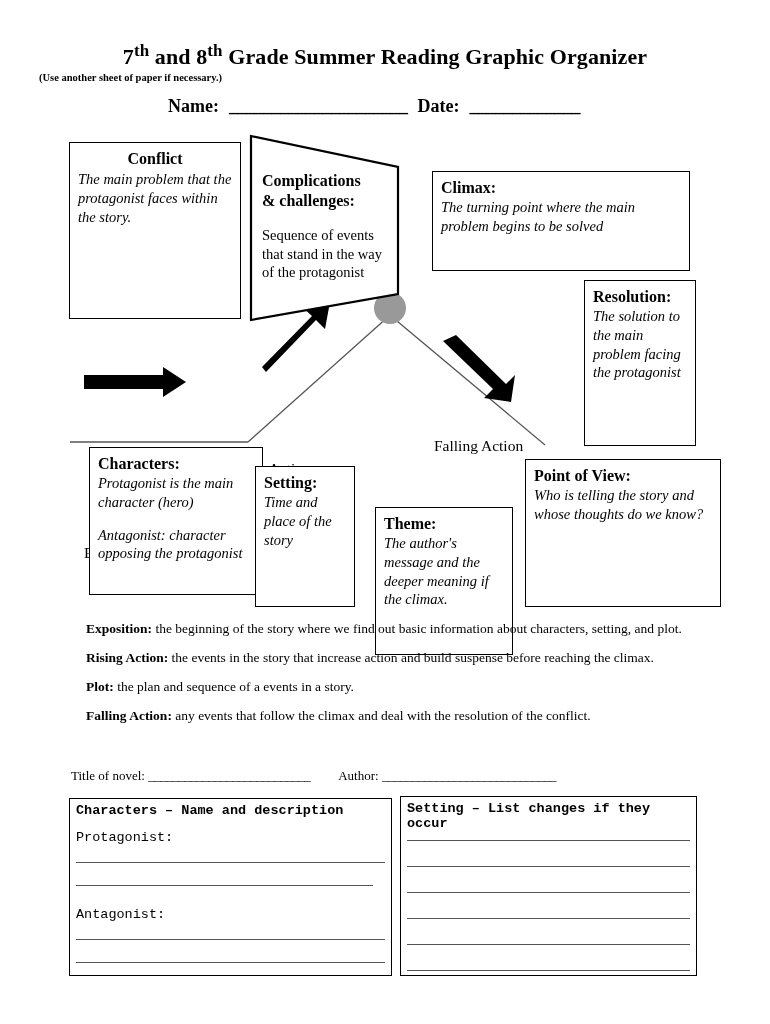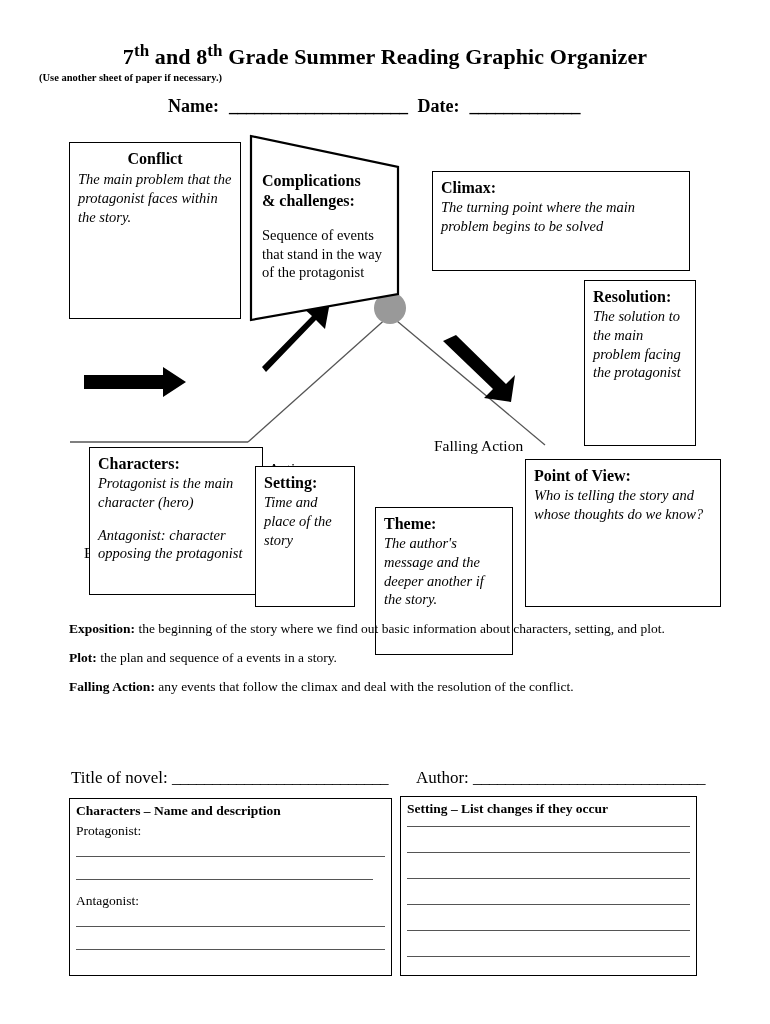--- a/index.html
+++ b/index.html
@@ -127,45 +127,46 @@
 
   
   .defs {
     position: absolute;
     left: 69px;
     top: 620px;
     width: 630px;
     font-size: 13.5px;
     line-height: 1.33;
   }
-  .defs p { margin: 0 0 11px 0; }
+  .defs p { margin: 0 0 11px 17px; }
   .defs b { font-weight: bold; }
 
   
   #novel-line {
     position: absolute;
     left: 71px;
     top: 768px;
-    font-size: 17px;
+    font-size: 13px;
     white-space: nowrap;
   }
   #novel-line .gapwide { display: inline-block; width: 28px; }
   #novel-line .blank { letter-spacing: -0.5px; }
 
   
   .tbl {
     position: absolute;
     border: 1.8px solid #000;
     box-sizing: border-box;
     background: #fff;
     padding: 4px 6px 4px 6px;
     font-size: 13.5px;
+    font-family: Liberation Mono, monospace;
   }
   .tbl .thd { font-weight: bold; font-size: 13.5px; display: block; }
-  .tbl .sub { display: block; margin-top: 4px; }
+  .tbl .sub { display: block; margin-top: 12px; }
   .tbl hr {
     border: none;
     border-top: 1.2px solid #555;
     margin: 0;
     height: 0;
   }
   #characters-table { left: 69px;  top: 798px; width: 323px; height: 178px; }
   #setting-table    { left: 400px; top: 796px; width: 297px; height: 180px; }
 
   .spacer-sm { height: 9px; }
@@ -245,30 +246,31 @@
     <p>Antagonist: character opposing the protagonist</p>
   </div>
 
   <div class="box" id="setting-box">
     <span class="hd">Setting:</span>
     <p>Time and place of the story</p>
   </div>
 
   <div class="box" id="theme-box">
     <span class="hd">Theme:</span>
-    <p>The author's message and the deeper another if the story.</p>
+    <p>The author's message and the deeper meaning if the climax.</p>
   </div>
 
   <div class="box" id="pov-box">
     <span class="hd">Point of View:</span>
     <p>Who is telling the story and whose thoughts do we know?</p>
   </div>
 
   <div class="defs">
     <p><b>Exposition:</b><span> the beginning of the story where we find out basic information about characters, setting, and plot.</span></p>
+    <p><b>Rising Action:</b><span> the events in the story that increase action and build suspense before reaching the climax.</span></p>
     <p><b>Plot:</b><span> the plan and sequence of a events in a story.</span></p>
     <p><b>Falling Action:</b><span> any events that follow the climax and deal with the resolution of the conflict.</span></p>
   </div>
 
   <div id="novel-line"><span>Title of novel:</span>
     <span class="blank">___________________________</span><span class="gapwide"></span><span>Author:</span>
     <span class="blank">_____________________________</span></div>
 
   <div class="tbl" id="characters-table">
     <span class="thd">Characters – Name and description</span>

